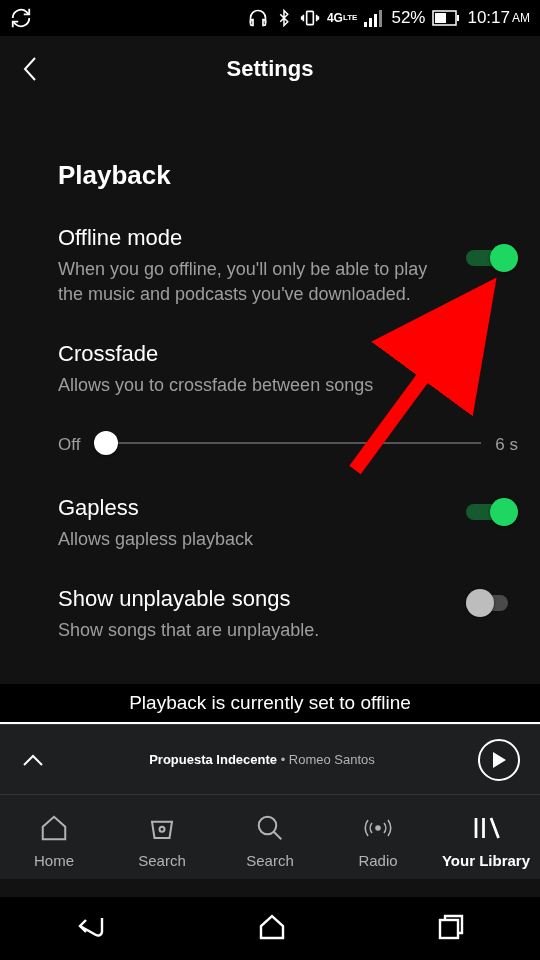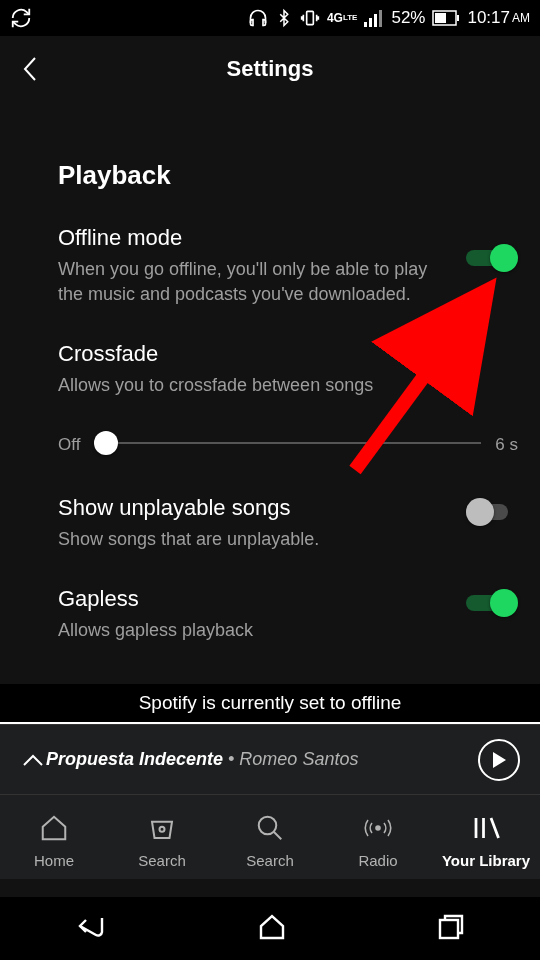--- a/index.html
+++ b/index.html
@@ -105,21 +105,21 @@
   }
 
   
   .now-playing {
     position: absolute; left: 0; right: 0; top: 724px;
     height: 70px; background: #1e1f20;
     display: flex; align-items: center; padding: 0 20px;
     border-top: 1px solid #333;
   }
   .np-expand { width: 26px; display: flex; justify-content: center; }
-  .np-text { flex: 1; font-size: 18px; font-style: italic; }
+  .np-text { flex: 1; text-align: center; font-size: 13px; }
   .np-track { font-weight: 700; color: #fff; }
   .np-artist { color: #b3b3b3; }
   .np-dot { color: #b3b3b3; }
   .np-play {
     width: 42px; height: 42px; border: 2px solid #fff; border-radius: 50%;
     display: flex; align-items: center; justify-content: center;
   }
 
   
   .bottom-nav {
@@ -240,43 +240,43 @@
     <span class="slider-label">Off</span>
     <div class="slider">
       <div class="slider-track"></div>
       <div class="slider-knob"></div>
     </div>
     <span class="slider-label">6 s</span>
   </div>
 
   <div class="setting">
     <div class="setting-text">
+      <div class="setting-title">Gapless</div>
+      <div class="setting-desc">Allows gapless playback</div>
+    </div>
+    <div class="toggle on small-margin">
+      <div class="toggle-track"></div>
+        <div class="toggle-knob"></div>
+    </div>
+  </div>
+
+  <div class="setting">
+    <div class="setting-text">
       <div class="setting-title">Show unplayable songs</div>
       <div class="setting-desc">Show songs that are unplayable.</div>
     </div>
     <div class="toggle off small-margin">
       <div class="toggle-track"></div>
         <div class="toggle-knob"></div>
     </div>
   </div>
 
-  <div class="setting">
-    <div class="setting-text">
-      <div class="setting-title">Gapless</div>
-      <div class="setting-desc">Allows gapless playback</div>
-    </div>
-    <div class="toggle on small-margin">
-      <div class="toggle-track"></div>
-        <div class="toggle-knob"></div>
-    </div>
-  </div>
-
-</div>
-
-<div class="offline-banner">Spotify is currently set to offline</div>
+</div>
+
+<div class="offline-banner">Playback is currently set to offline</div>
 
 <div class="now-playing">
   <div class="np-expand">
     <svg width="22" height="14" viewBox="0 0 22 14" fill="none" stroke="#fff" stroke-width="2">
         <path d="M2 12 L11 3 L20 12"></path>
       </svg>
   </div>
   <div class="np-text">
     <span class="np-track">Propuesta Indecente</span><span class="np-dot"> • </span><span class="np-artist">Romeo Santos</span>
   </div>

